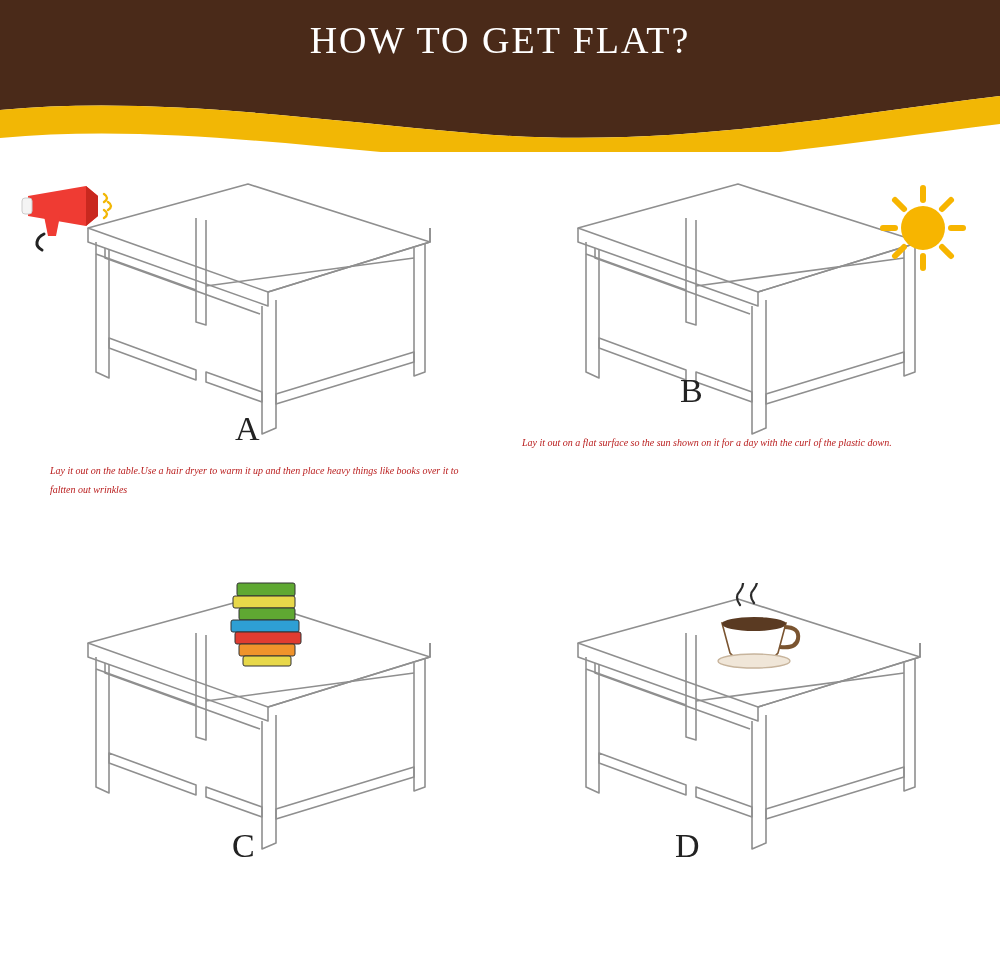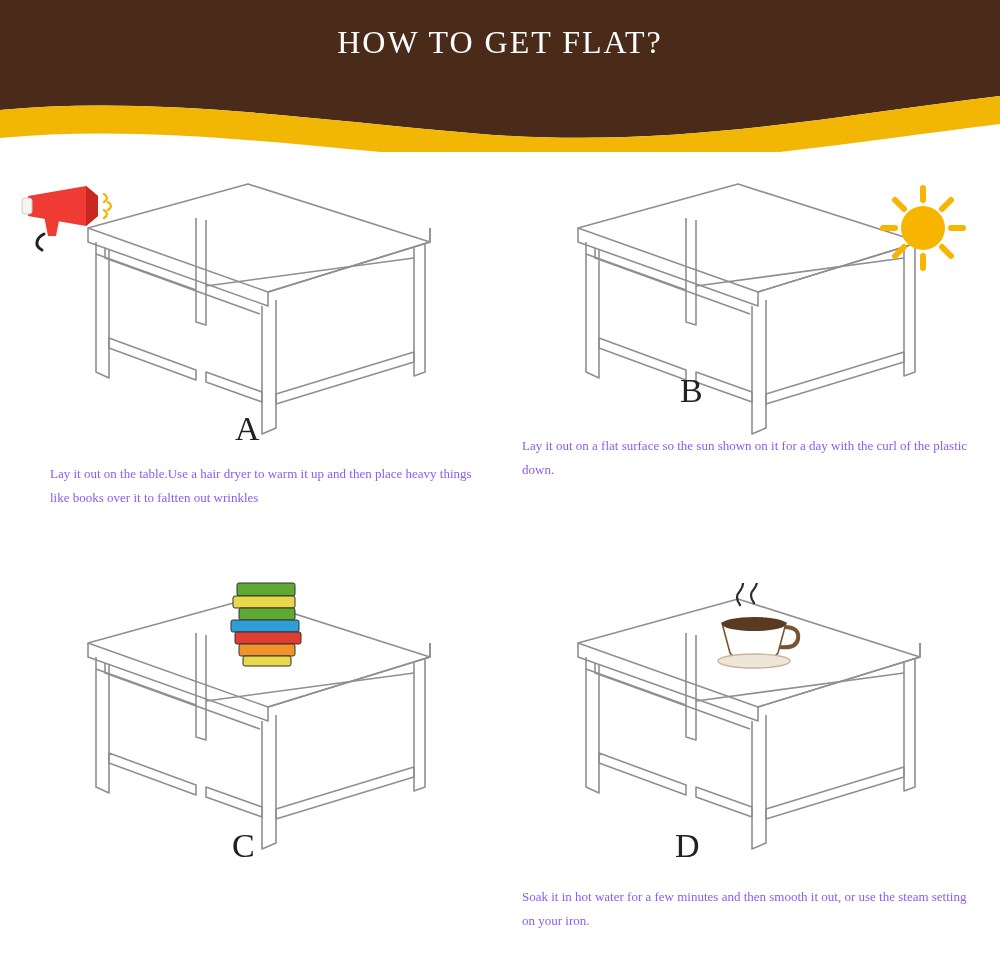--- a/index.html
+++ b/index.html
@@ -28,25 +28,24 @@
     left: 0;
   }
   .header-title {
     position: absolute;
     top: 18px;
     left: 0;
     width: 1000px;
     text-align: center;
     color: #ffffff;
     font-family: "Liberation Serif", serif;
-    font-size: 32px;
+    font-size: 38px;
     letter-spacing: 2px;
     font-weight: normal;
     text-transform: uppercase;
-    margin-top: 6px;
   }
 
   
   .panels {
     position: relative;
     width: 1000px;
     height: 822px;
   }
   .panel {
     position: absolute;
@@ -76,23 +75,24 @@
   .letter-b { left: 180px; top: 212px; }
   .letter-c { left: 222px; top: 252px; }
   .letter-d { left: 175px; top: 252px; }
 
   .caption {
     position: absolute;
     left: 40px;
     top: 300px;
     width: 430px;
     font-family: "Liberation Serif", serif;
-    font-size: 13px;
+    font-size: 10px;
     line-height: 1.85;
-    color: #8b5cf6;
+    color: #b91c1c;
+    font-style: italic;
   }
   .panel-b .caption,
   .panel-d .caption { left: 22px; width: 450px; }
   .panel-b .caption { top: 272px; }
   .panel-c .caption { top: 308px; }
   .panel-d .caption { top: 308px; }
 
   
   .icon-layer {
     position: absolute;
@@ -264,16 +264,15 @@
           <path d="M54,20 q-6,-8 0,-14 q6,-8 0,-14"></path>
         </g>
         <path d="M22,40 L86,40 L78,70 Q74,76 62,76 L46,76 Q34,76 30,70 Z" fill="#ffffff" stroke="#7a5430" stroke-width="1.6"></path>
         <ellipse cx="54" cy="41" rx="32" ry="7" fill="#5a3a22"></ellipse>
         <path d="M84,44 q16,0 14,12 q-2,10 -18,8" fill="none" stroke="#7a5430" stroke-width="4"></path>
         <ellipse cx="54" cy="78" rx="36" ry="7" fill="#f0e6d8" stroke="#c7b49c" stroke-width="1.4"></ellipse>
       </g>
     </svg>
 
     <div class="panel-letter letter-d">D</div>
-    <div class="caption">Soak it in hot water for a few minutes and then smooth it out, or use the steam setting on your iron.</div>
   </div>
 
 </div>
 
 </body></html>

